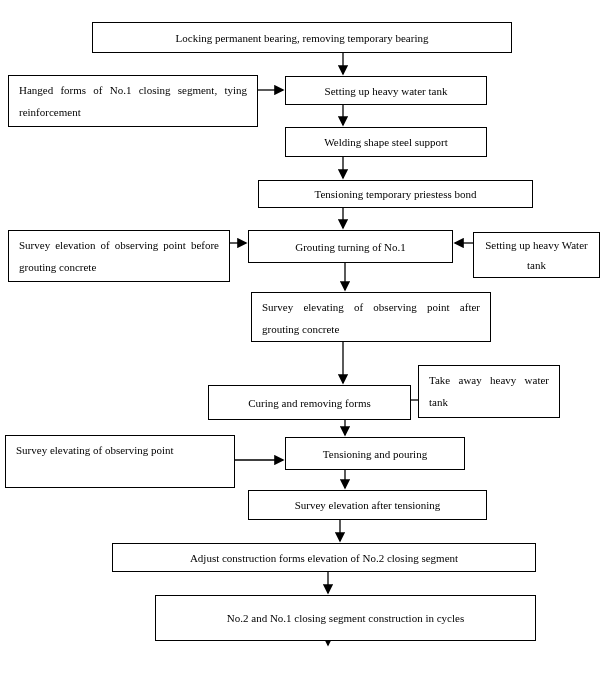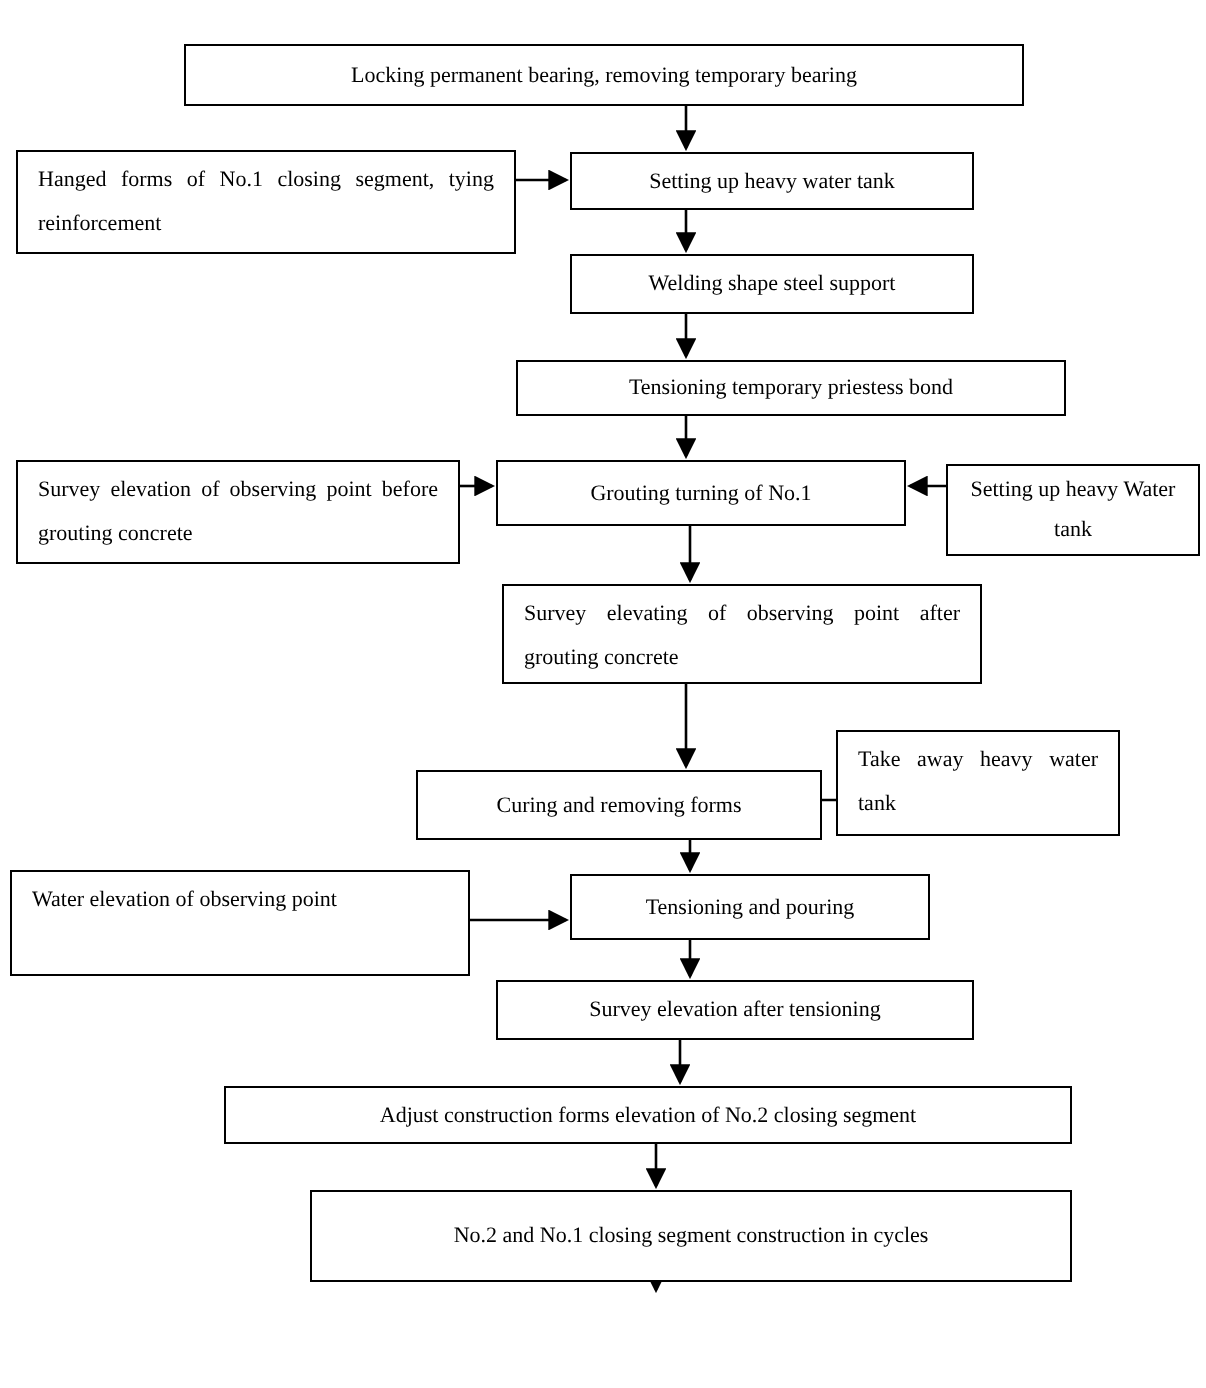--- a/index.html
+++ b/index.html
@@ -93,21 +93,21 @@
   <div class="box single" style="left:248px; top:230px; width:205px; height:33px;">Grouting turning of No.1</div>
 
   <div class="box multi-center" style="left:473px; top:232px; width:127px; height:46px;">Setting up heavy Water tank</div>
 
   <div class="box multi" style="left:223px; top:292px; width:240px; height:50px;margin-left:28px;">Survey elevating of observing point after grouting concrete</div>
 
   <div class="box multi" style="left:418px; top:365px; width:142px; height:53px;">Take away heavy water tank</div>
 
   <div class="box single" style="left:190px; top:385px; width:203px; height:35px;margin-left:18px;">Curing and removing forms</div>
 
-  <div class="box multi" style="left:5px;   top:435px; width:230px; height:53px;">Water elevation of observing point</div>
+  <div class="box multi" style="left:5px;   top:435px; width:230px; height:53px;">Survey elevating of observing point</div>
 
   <div class="box single" style="left:285px; top:437px; width:180px; height:33px;">Tensioning and pouring</div>
 
   <div class="box single" style="left:248px; top:490px; width:239px; height:30px;">Survey elevation after tensioning</div>
 
   <div class="box single" style="left:112px; top:543px; width:424px; height:29px;">Adjust construction forms elevation of No.2 closing segment</div>
 
   <div class="box single" style="left:155px; top:595px; width:381px; height:46px;">No.2 and No.1 closing segment construction in cycles</div>
 
 

